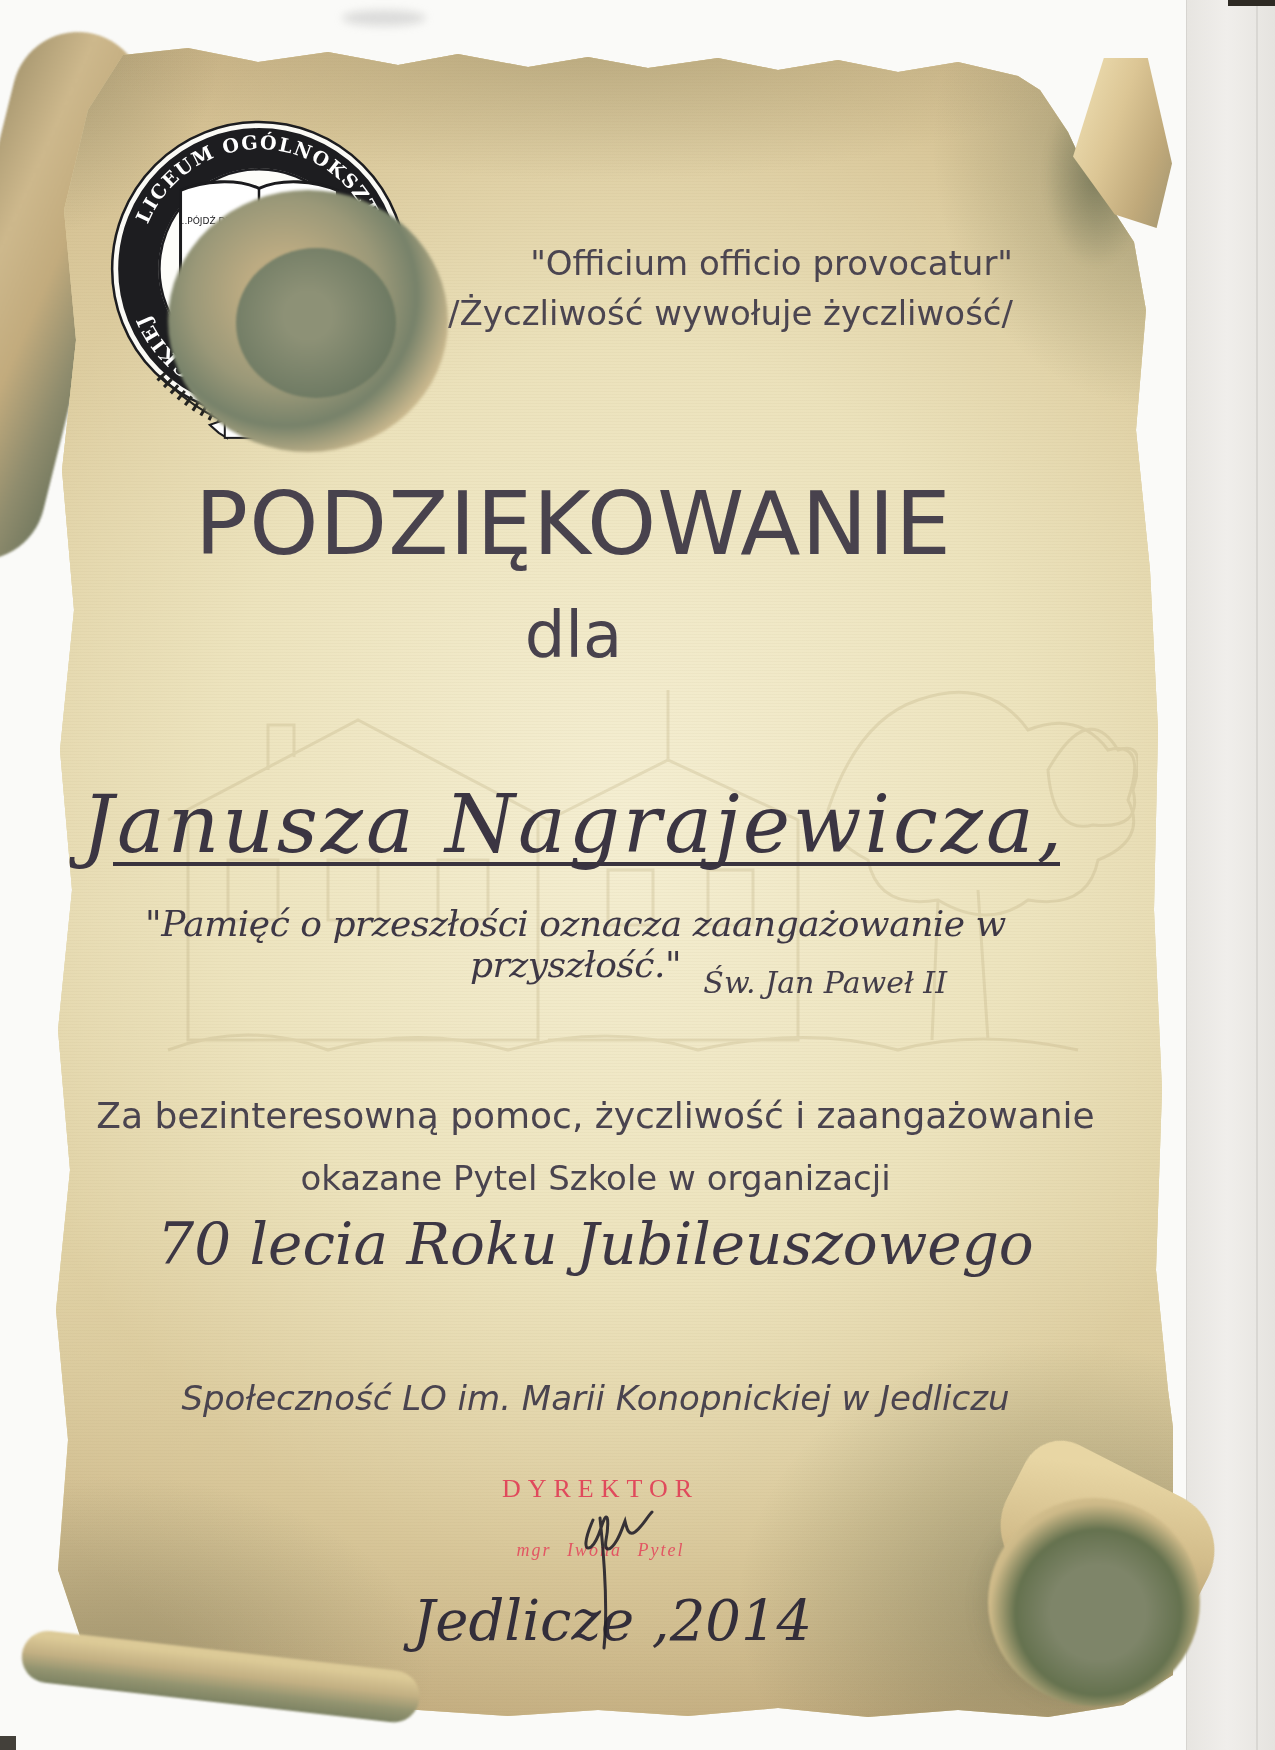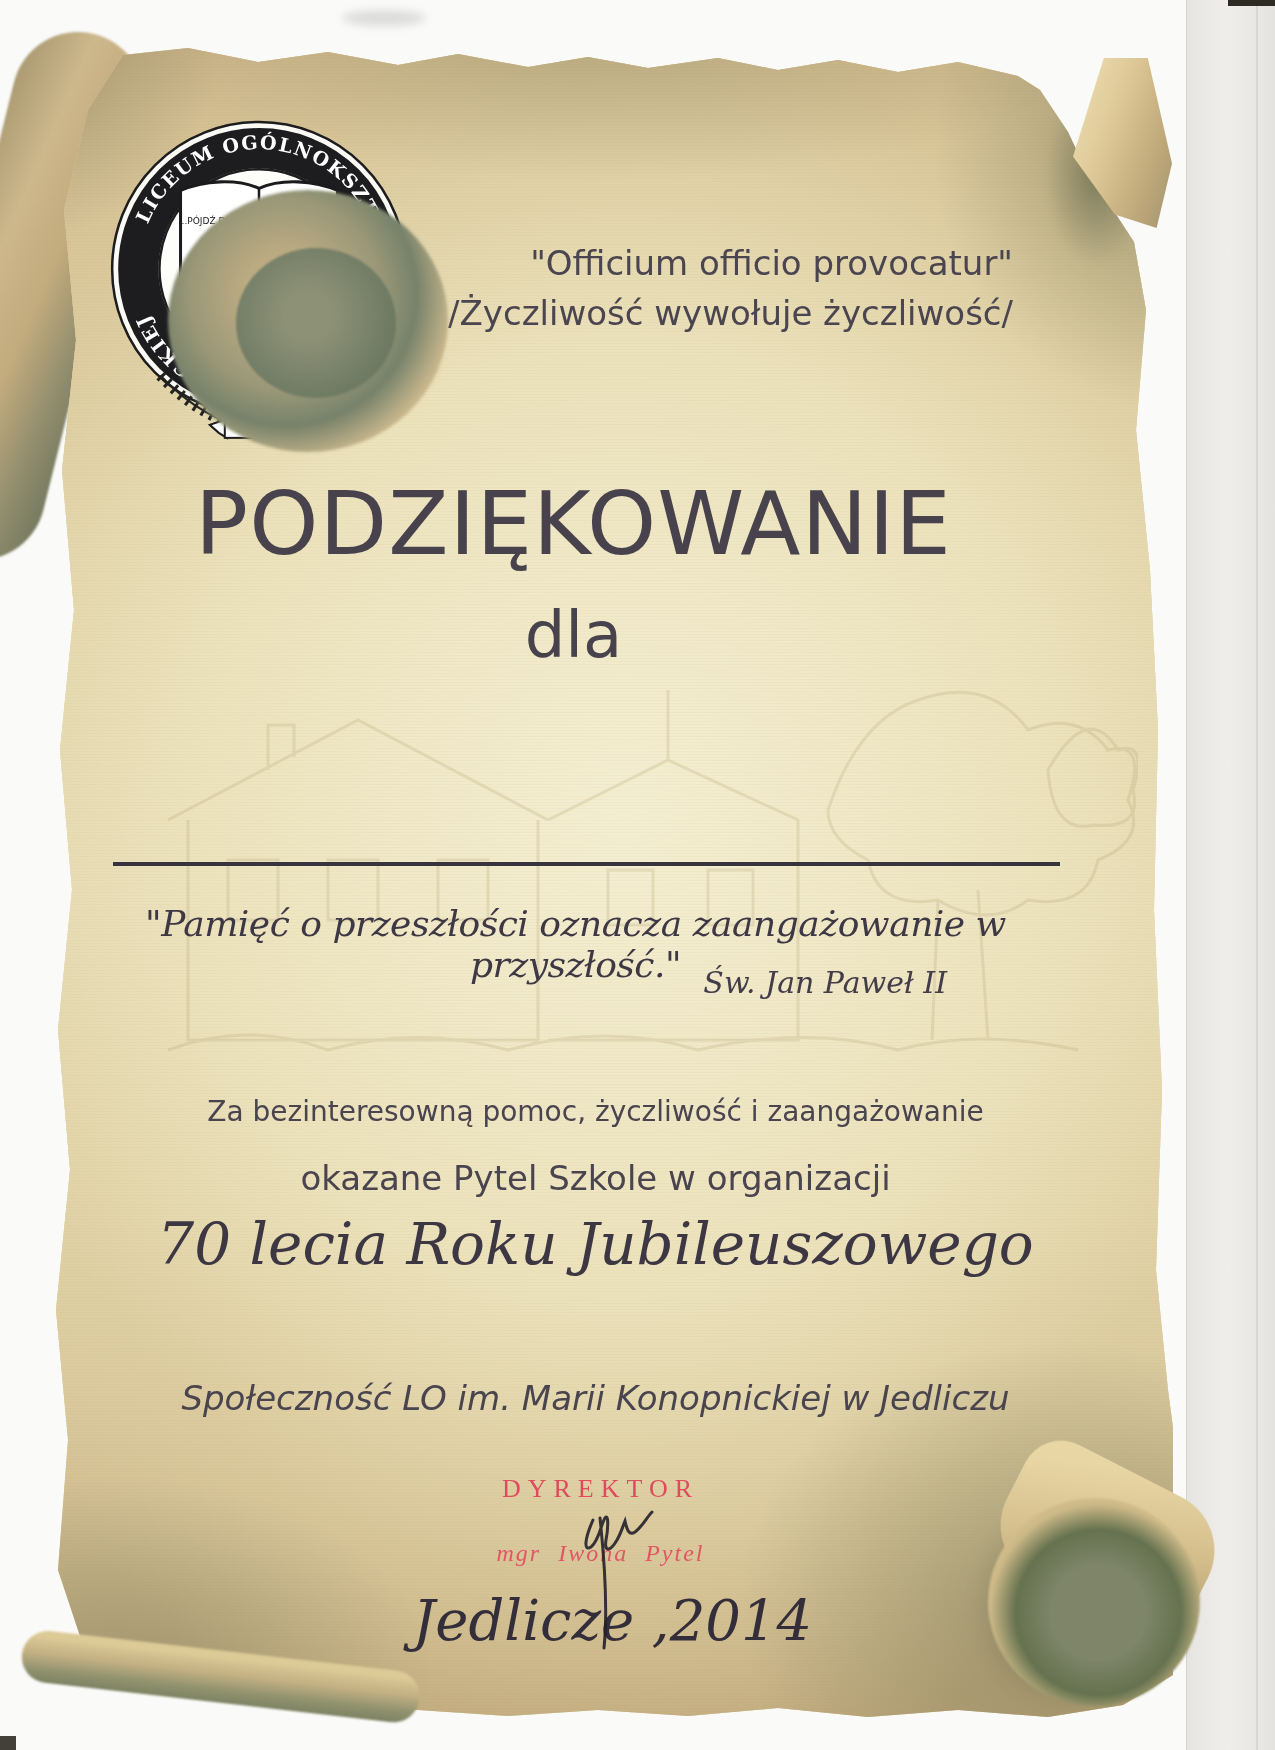--- a/index.html
+++ b/index.html
@@ -109,27 +109,27 @@
   .ctr2{left:0;right:10px;text-align:center;}
   .ctr3{left:0;right:0;text-align:center;}
 
   .motto{top:228px;right:160px;text-align:right;font-size:34px;line-height:50px;color:#4b4550;}
   .title{top:462px;font-size:88px;letter-spacing:1px;color:#48424d;}
   .dla{top:588px;font-size:64px;color:#48424d;}
   .name{top:768px;font-size:80px;letter-spacing:3px;color:#3b3542;}
   .name-underline{left:85px;top:852px;width:947px;height:4px;background:#39333e;position:absolute;}
   .quote{top:893px;left:40px;right:90px;text-align:center;font-size:36px;letter-spacing:-0.5px;color:#3e3845;}
   .quote-author{top:955px;right:226px;text-align:right;font-size:30px;color:#433d49;}
-  .body1{top:1085px;font-size:28px;}
+  .body1{top:1085px;font-size:36px;}
   .body2{top:1148px;font-size:34px;}
   .occasion{top:1200px;font-size:58px;color:#3d3744;}
   .thanks{top:1310px;font-size:36px;letter-spacing:2px;}
   .issuer{top:1368px;font-size:34px;font-style:italic;}
   .dyrektor{top:1464px;font-size:26px;letter-spacing:7px;color:#e04a5c;font-family:"Liberation Serif",serif;}
-  .mgr{top:1530px;font-size:24px;letter-spacing:2px;word-spacing:9px;color:#e25663;font-family:"Liberation Serif",serif;font-style:italic;}
+  .mgr{top:1530px;font-size:18px;letter-spacing:2px;word-spacing:9px;color:#e25663;font-family:"Liberation Serif",serif;font-style:italic;}
   .place-date{top:1578px;font-size:56px;color:#332e3a;transform:translateX(12px);}
   .signature{left:537px;top:1480px;width:115px;height:165px;}
 
   .seal{left:80px;top:108px;width:302px;height:342px;}
 </style>
 </head>
 <body>
 
 <div class="abs scan-right-strip"></div>
 <div class="abs scan-right-line"></div>
@@ -204,20 +204,21 @@
     </g>
   </svg>
 
   <div class="t comic motto">
     <div>"Officium officio provocatur"</div>
     <div>/Życzliwość wywołuje życzliwość/</div>
   </div>
 
   <div class="t comic ctr title">PODZIĘKOWANIE</div>
   <div class="t comic ctr dla">dla</div>
+  <div class="t script ctr name">Janusza Nagrajewicza,</div>
   <div class="name-underline"></div>
 
   <div class="t script quote">"Pamięć o przeszłości oznacza zaangażowanie w przyszłość."</div>
   <div class="t script quote-author">Św. Jan Paweł II</div>
 
   <div class="t comic ctr2 body1">Za bezinteresowną pomoc, życzliwość i zaangażowanie</div>
   <div class="t comic ctr2 body2">okazane Pytel Szkole w organizacji</div>
   <div class="t script ctr2 occasion">70 lecia Roku Jubileuszowego</div>
   <div class="t comic ctr2 issuer">Społeczność LO im. Marii Konopnickiej w Jedliczu</div>
 

